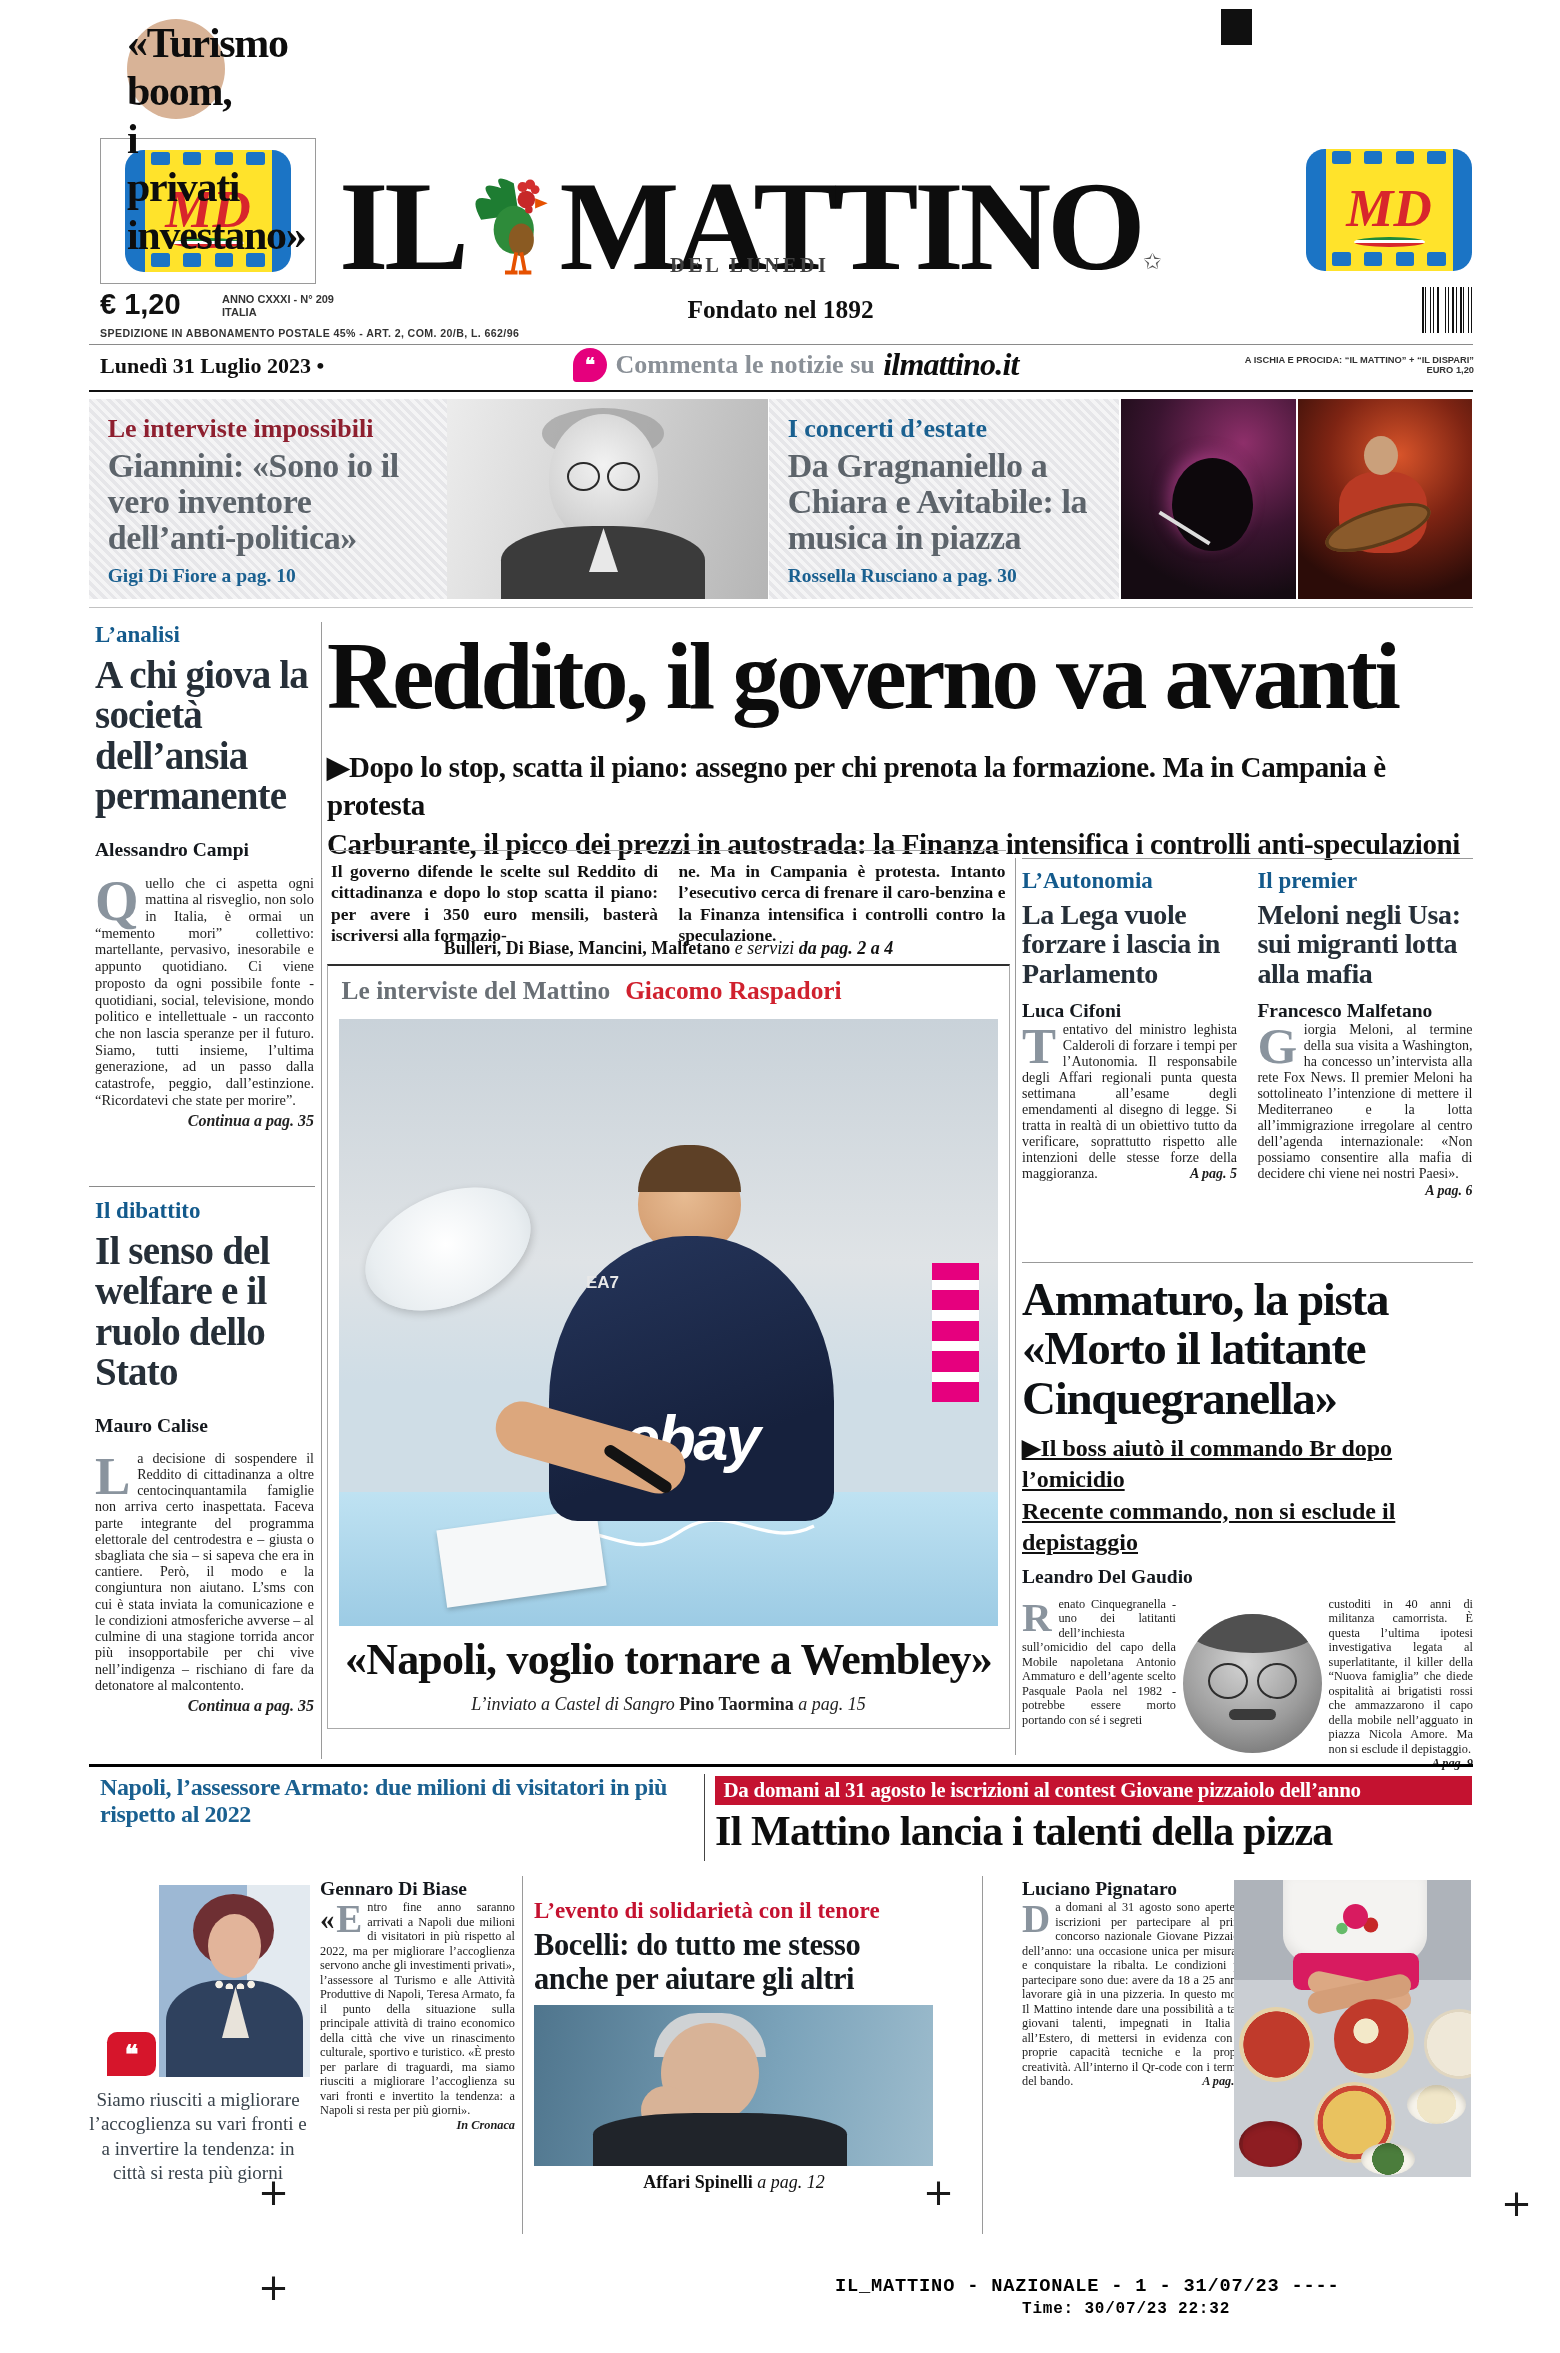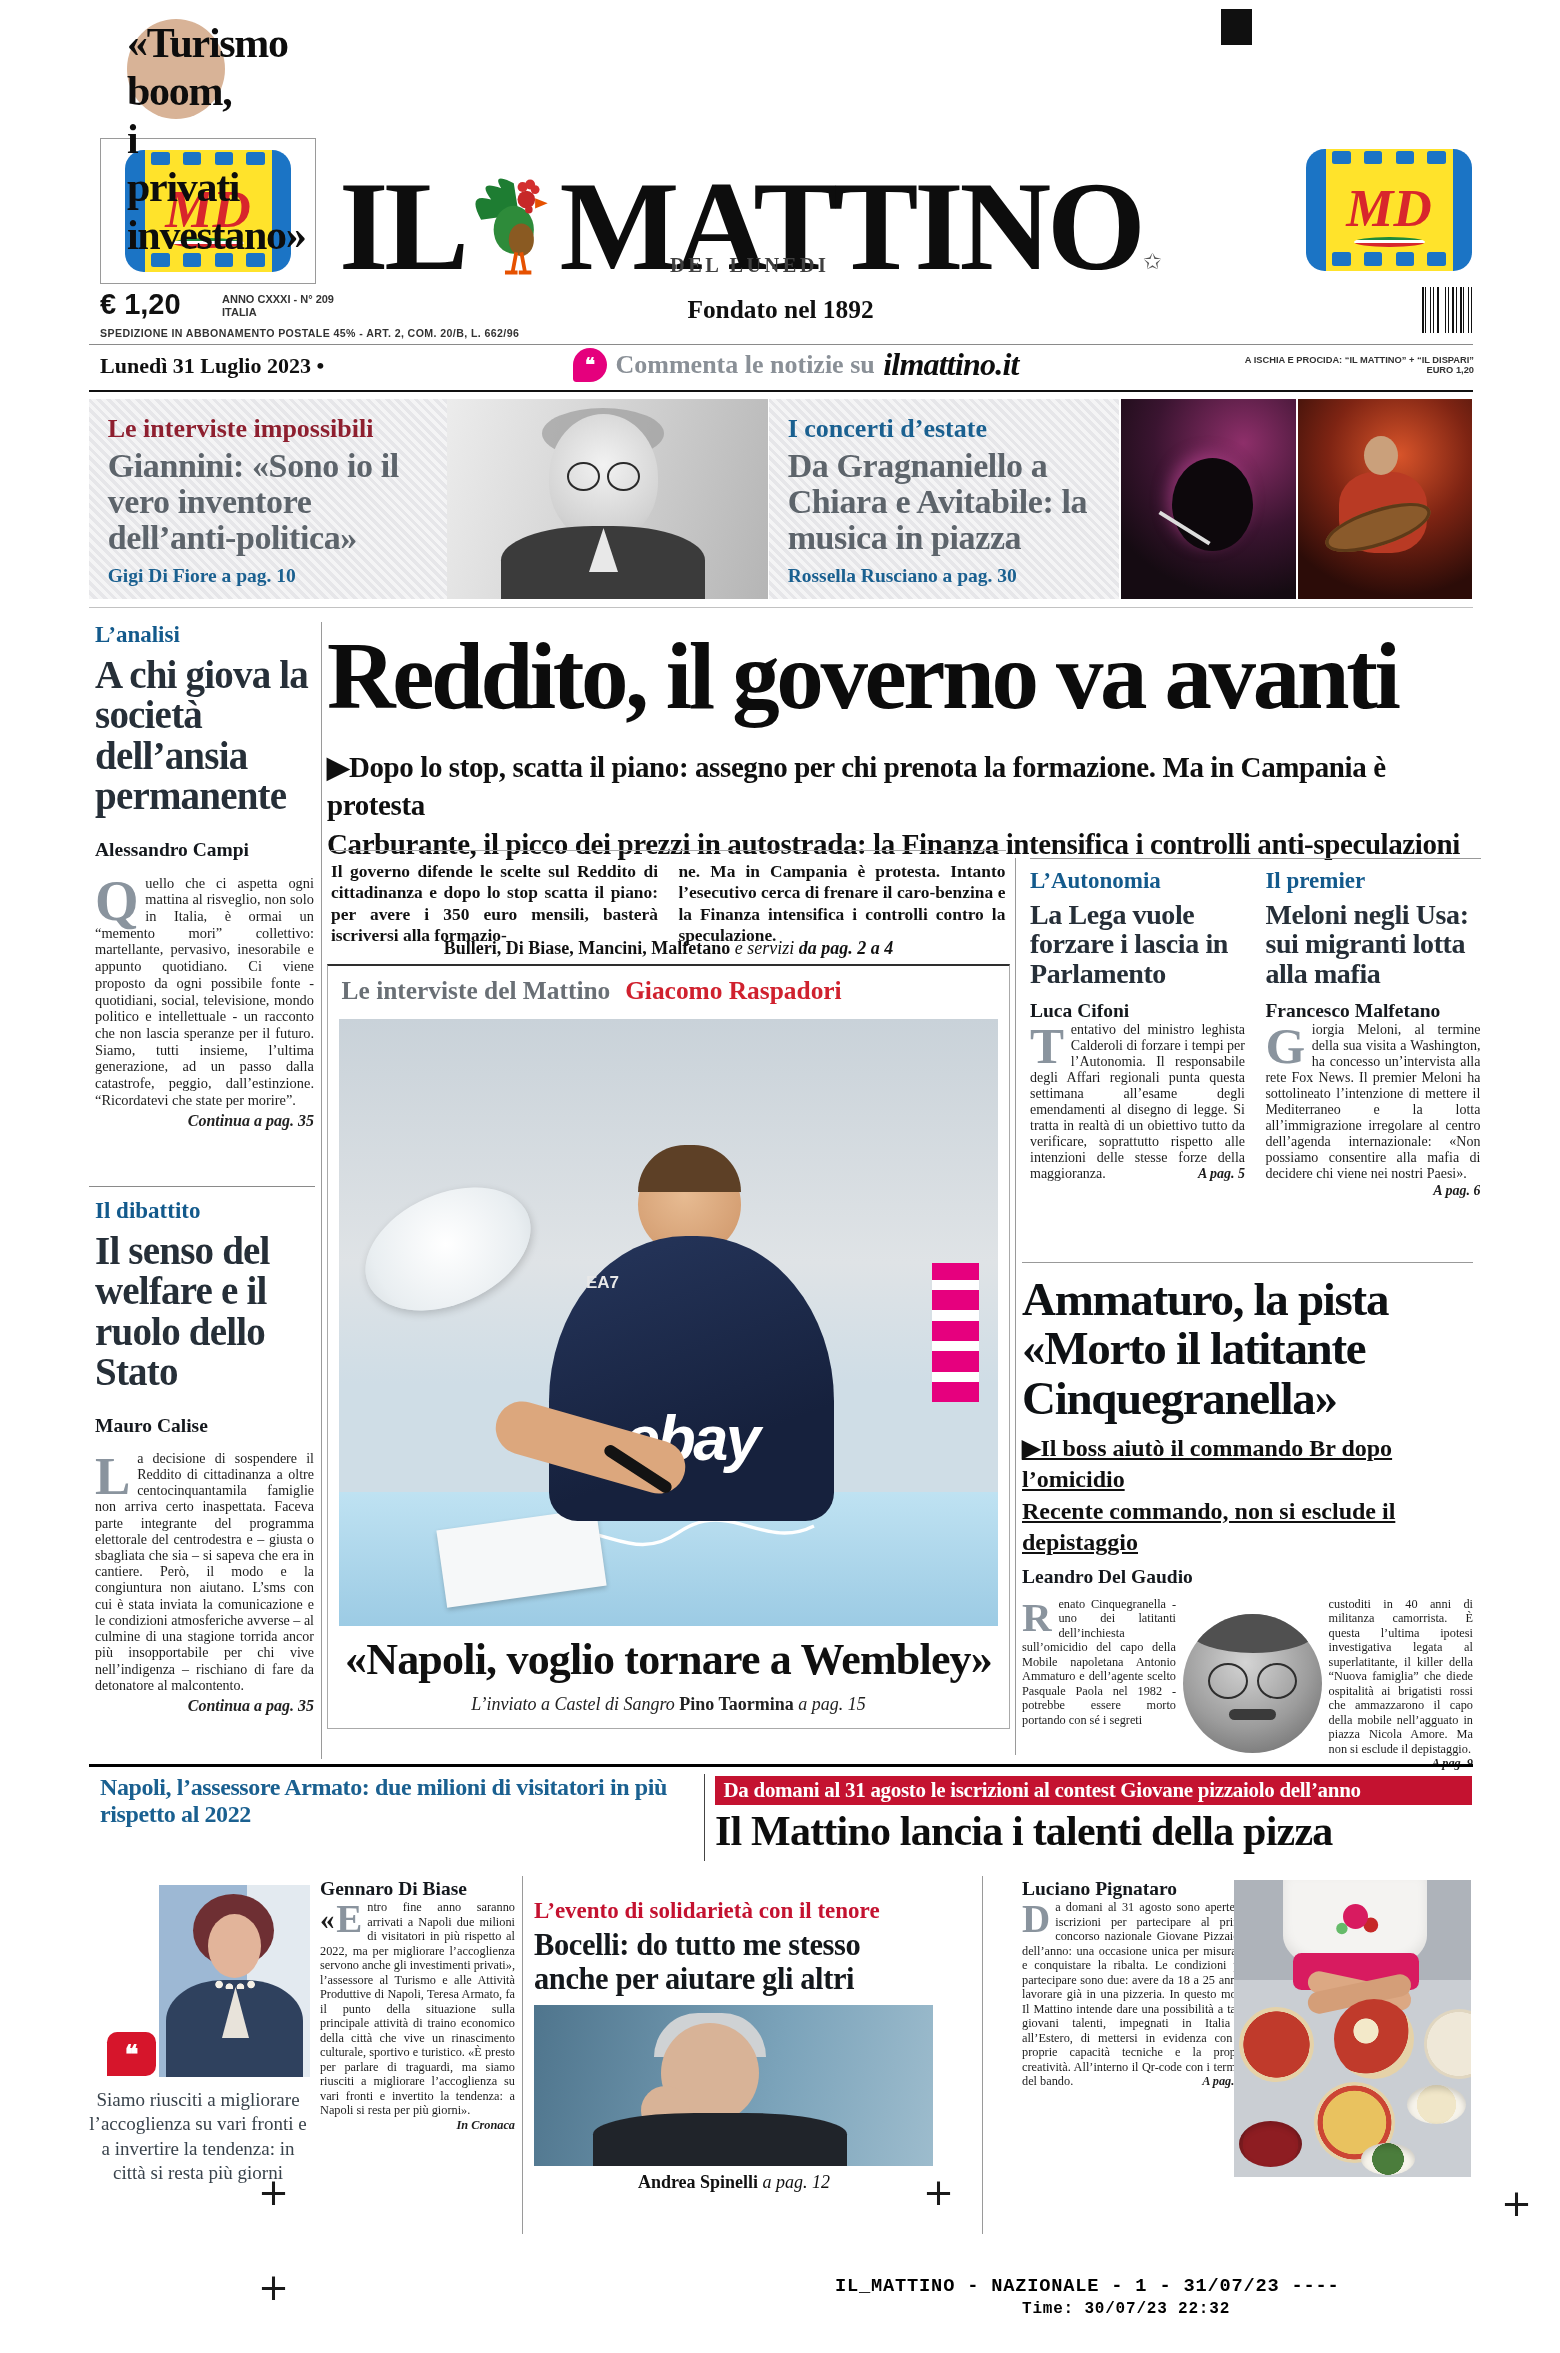--- a/index.html
+++ b/index.html
@@ -72,21 +72,21 @@
   .intro div{width:327px;font-weight:700;font-size:17.4px;line-height:1.22;text-align:justify;}
   .intro-byline{left:331px;top:938px;width:675px;text-align:center;font-size:18px;}
   .photo-box{left:327px;top:964px;width:683px;height:765px;border:0.8px solid #aaa;border-top:2.5px solid #2e2e2e;background:#fff;box-sizing:border-box;}
   .pb-label{padding:10.2px 13.6px 6.8px 13.6px;font-weight:700;font-size:25.4px;}
   .pb-label .gray{color:#6a7076;}
   .pb-label .red{color:#d0212e;margin-left:8.5px;}
   .wembley{position:absolute;left:0;top:668px;width:100%;text-align:center;font-weight:700;font-size:44px;letter-spacing:-0.8px;color:#101010;}
   .pb-caption{position:absolute;left:0;top:728px;width:100%;text-align:center;font-size:18px;color:#222;}
 
   
-  .rcols{left:1022px;top:858px;width:451px;border-top:0.8px solid #999;padding-top:8.5px;display:flex;gap:20.4px;margin-left:8px;}
+  .rcols{left:1022px;top:858px;width:451px;border-top:0.8px solid #999;padding-top:8.5px;display:flex;gap:20.4px;}
   .rcol{width:215px;overflow:hidden;height:383px;}
   .rcol .col-title{font-size:28px;letter-spacing:-0.4px;}
   .rcol .body-txt{font-size:14px;line-height:1.15;margin-top:8.5px;}
   .rcol .byline{margin-top:12px;}
 
   
   .amm{left:1022px;top:1262px;width:451px;border-top:0.8px solid #999;padding-top:12px;}
   .amm-title{font-weight:700;font-size:47px;line-height:1.05;letter-spacing:-1.3px;color:#0e1114;}
   .amm-sub{font-weight:700;font-size:24px;line-height:1.3;color:#101010;margin-top:10.2px;text-decoration:underline;}
   .amm-body{display:flex;gap:6.8px;margin-top:8.5px;}
@@ -461,21 +461,21 @@
   <div class="abs" style="left:534px;top:1898px;width:400px;">
     <div class="boc-kicker">L’evento di solidarietà con il tenore</div>
     <div class="boc-title">Bocelli: do tutto me stesso anche per aiutare gli altri</div>
     <div class="ph bphoto" style="position:relative;width:399px;height:161px;margin-top:8.5px;">
       <div class="b-hair"></div>
       <div class="b-head"></div>
       <div class="b-hand"></div>
       <div class="b-body"></div>
     </div>
     <div class="boc-caption">
-      <b>Andrea Spinelli</b>
+      <b>Affari Spinelli</b>
       <i>a pag. 12</i>
     </div>
   </div>
   <div class="vrule" style="left:982px;top:1876px;height:358px;"></div>
 
   <div class="news-col" style="left:994px;top:1878px;width:227px;height:356px;margin-left:28px;">
     <div class="byline">Luciano Pignataro</div>
     <p class="body-txt" style="margin:0;"><span class="dc">D</span><span>a domani al 31 agosto sono aperte le iscrizioni per partecipare al primo concorso nazionale Giovane Pizzaiolo dell’anno: una occasione unica per misurarsi e conquistare la ribalta. Le condizioni per partecipare sono due: avere da 18 a 25 anni e lavorare già in una pizzeria. In questo modo Il Mattino intende dare una possibilità a tanti giovani talenti, impegnati in Italia e all’Estero, di mettersi in evidenza con le proprie capacità tecniche e la propria creatività. All’interno il Qr-code con i termini del bando.</span><span class="pref">A pag. 11</span></p>
   </div>
 

